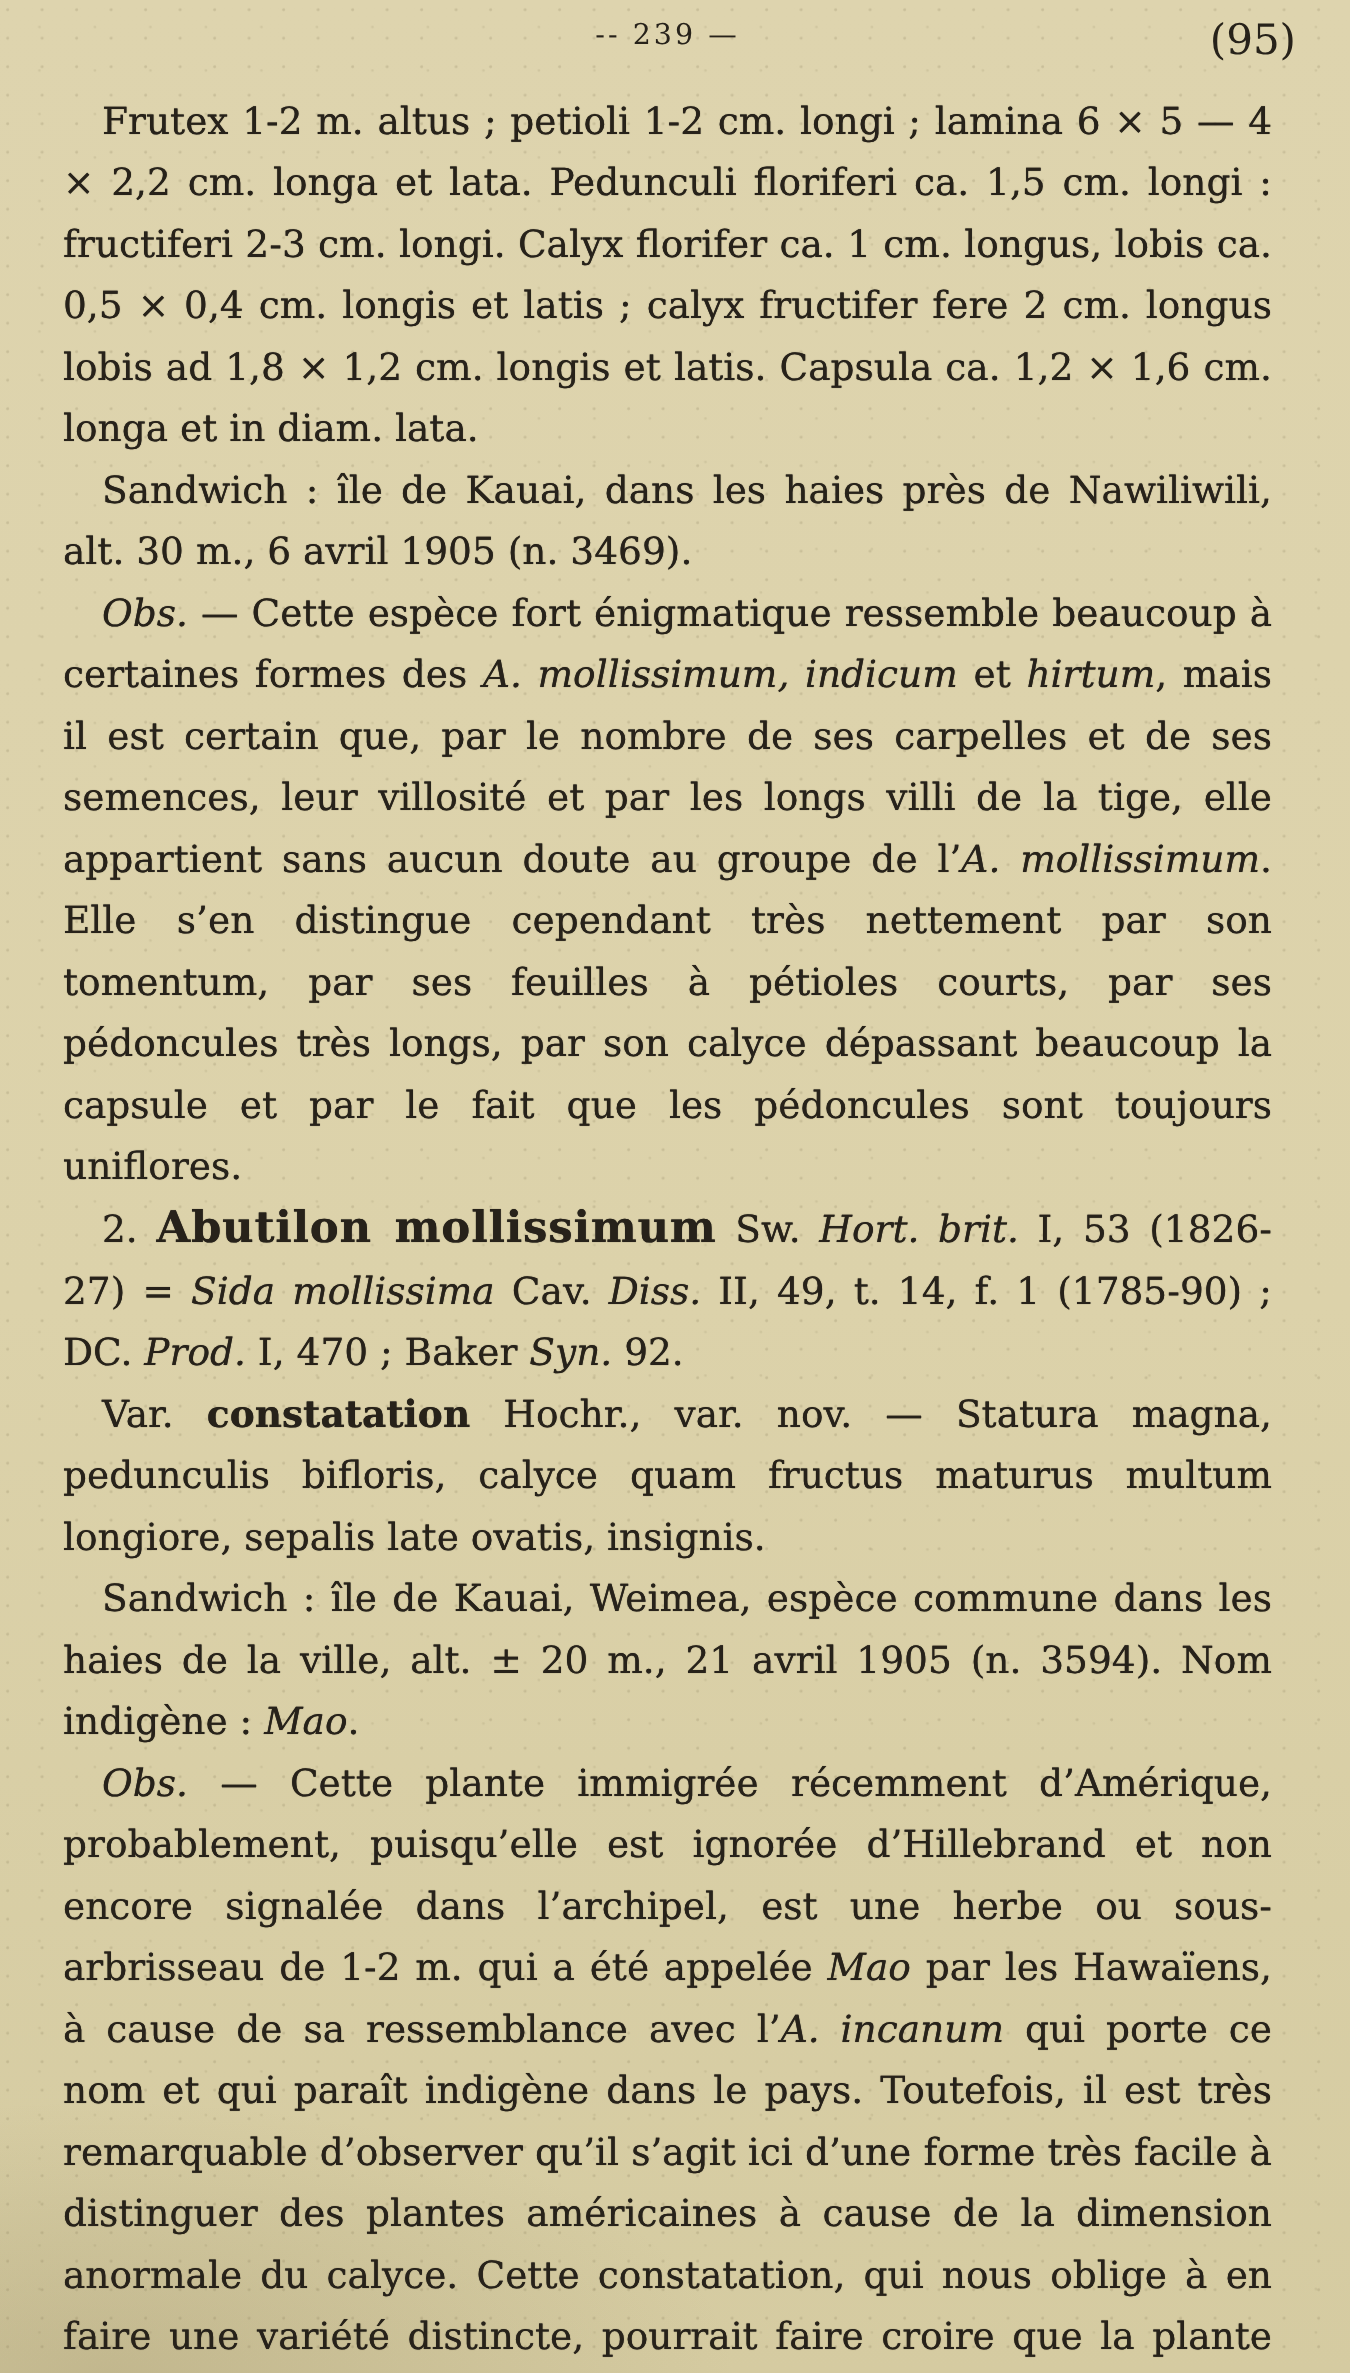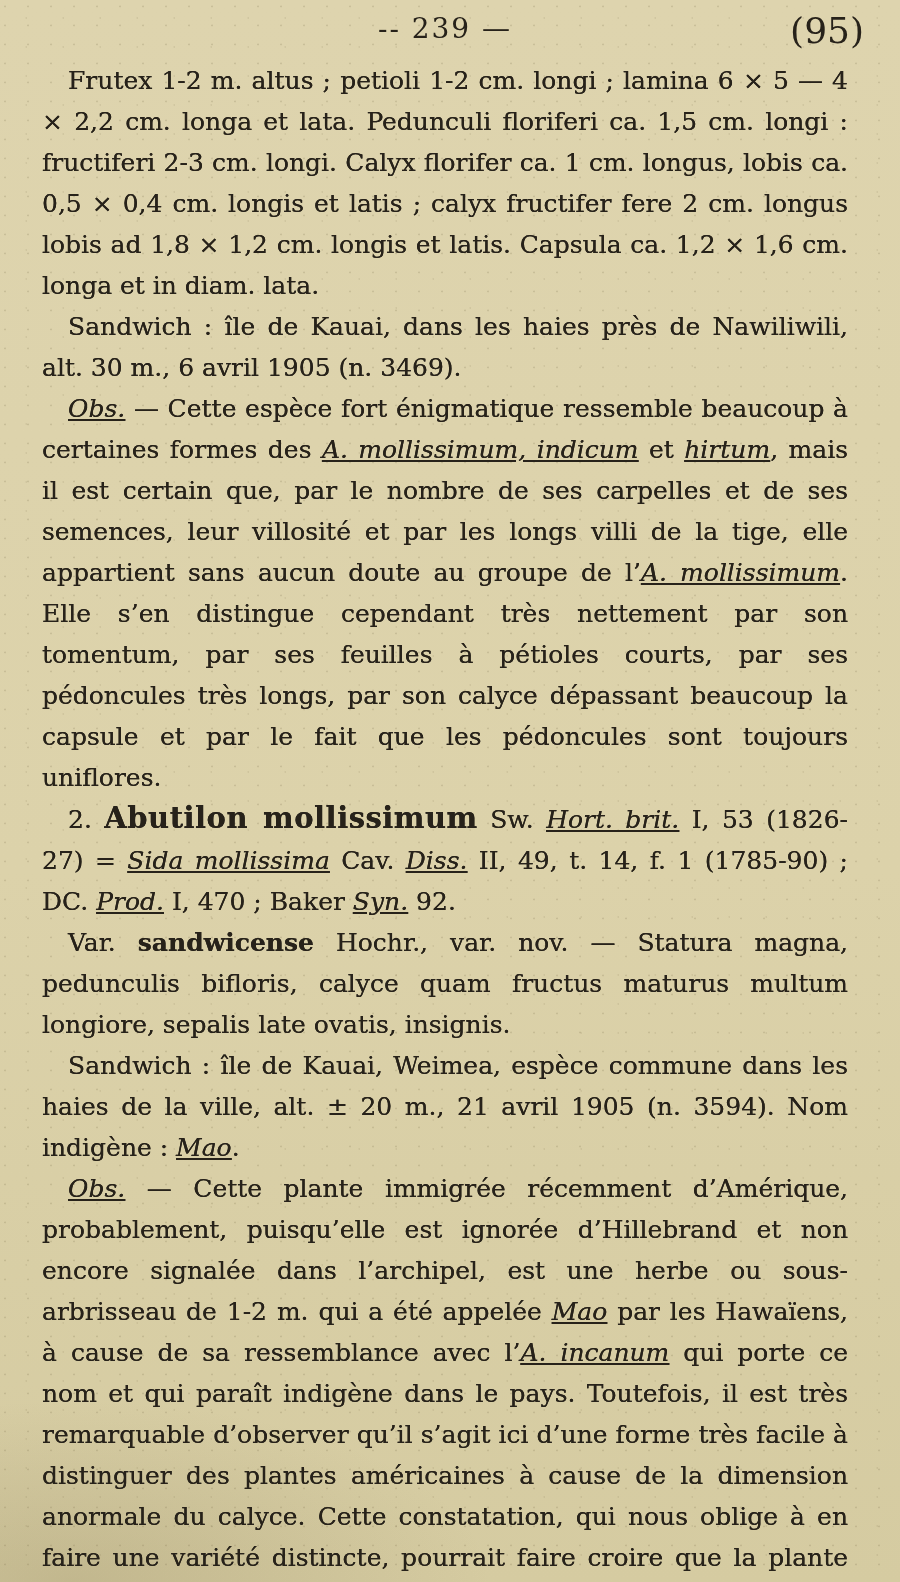--- a/index.html
+++ b/index.html
@@ -30,64 +30,64 @@
   .page-header {
     position: relative;
     height: 42px;
     margin-bottom: 8px;
   }
   .page-number {
     position: absolute;
     left: 50%;
     transform: translateX(-50%);
     top: 2px;
-    font-size: 28px;
+    font-size: 19px;
     letter-spacing: 2px;
     white-space: nowrap;
   }
   .column-number {
     position: absolute;
     right: -16px;
     top: 0;
-    font-size: 36px;
+    font-size: 28px;
     white-space: nowrap;
   }
   .page-body p.para {
     margin: 0;
     text-align: justify;
     text-indent: 26px;
     font-size: 25px;
     line-height: 41px;
     text-shadow: 0 0 0.5px currentColor;
   }
   .para.body { margin-top: 3px; }
   .para.first { margin-top: 0; }
   .para.gap { margin-top: 9px; }
   .para.obs { margin-top: 5px; font-size: 24px; line-height: 38px; }
   .para.tight { font-size: 23px; line-height: 32.5px; }
   .para.species { margin-top: 8px; line-height: 42px; }
   .run { font-style: normal; font-weight: normal; }
-  .run.i { font-style: italic; text-decoration: underline; }
+  .run.i { font-style: italic; }
   .run.b { font-weight: bold; }
   .para.species .run.b {
     font-size: 29px;
     letter-spacing: 0.5px;
     margin-top: 48px;
   }
 </style>
 </head>
 <body>
 
 <div class="page">
   <div class="page-header">
     <span class="page-number">-- 239 —</span>
     <span class="column-number">(95)</span>
   </div>
   <div class="page-body" id="page-body">
       <p class="para body first"><span class="run">Frutex 1-2 m. altus ; petioli 1-2 cm. longi ; lamina 6 × 5 — 4 × 2,2 cm. longa et lata. Pedunculi floriferi ca. 1,5 cm. longi : fructiferi 2-3 cm. longi. Calyx florifer ca. 1 cm. longus, lobis ca. 0,5 × 0,4 cm. longis et latis ; calyx fructifer fere 2 cm. longus lobis ad 1,8 × 1,2 cm. longis et latis. Capsula ca. 1,2 × 1,6 cm. longa et in diam. lata.</span></p>
       <p class="para body"><span class="run">Sandwich : île de Kauai, dans les haies près de Nawiliwili, alt. 30 m., 6 avril 1905 (n. 3469).</span></p>
       <p class="para obs"><span class="run i">Obs.</span><span class="run"> — Cette espèce fort énigmatique ressemble beaucoup à certaines formes des </span><span class="run i">A. mollissimum, indicum</span><span class="run"> et </span><span class="run i">hirtum</span><span class="run">, mais il est certain que, par le nombre de ses carpelles et de ses semences, leur villosité et par les longs villi de la tige, elle appartient sans aucun doute au groupe de l’</span><span class="run i">A. mollissimum</span><span class="run">. Elle s’en distingue cependant très nettement par son tomentum, par ses feuilles à pétioles courts, par ses pédoncules très longs, par son calyce dépassant beaucoup la capsule et par le fait que les pédoncules sont toujours uniflores.</span></p>
       <p class="para species"><span class="run">2. </span><span class="run b">Abutilon mollissimum</span><span class="run"> Sw. </span><span class="run i">Hort. brit.</span><span class="run"> I, 53 (1826-27) = </span><span class="run i">Sida mollissima</span><span class="run"> Cav. </span><span class="run i">Diss.</span><span class="run"> II, 49, t. 14, f. 1 (1785-90) ; DC. </span><span class="run i">Prod.</span><span class="run"> I, 470 ; Baker </span><span class="run i">Syn.</span><span class="run"> 92.</span></p>
-      <p class="para body gap"><span class="run">Var. </span><span class="run b">sandwicense</span><span class="run"> Hochr., var. nov. — Statura magna, pedunculis bifloris, calyce quam fructus maturus multum longiore, sepalis late ovatis, insignis.</span></p>
+      <p class="para body gap"><span class="run">Var. </span><span class="run b">constatation</span><span class="run"> Hochr., var. nov. — Statura magna, pedunculis bifloris, calyce quam fructus maturus multum longiore, sepalis late ovatis, insignis.</span></p>
       <p class="para body gap"><span class="run">Sandwich : île de Kauai, Weimea, espèce commune dans les haies de la ville, alt. ± 20 m., 21 avril 1905 (n. 3594). Nom indigène : </span><span class="run i">Mao</span><span class="run">.</span></p>
       <p class="para obs tight"><span class="run i">Obs.</span><span class="run"> — Cette plante immigrée récemment d’Amérique, probablement, puisqu’elle est ignorée d’Hillebrand et non encore signalée dans l’archipel, est une herbe ou sous-arbrisseau de 1-2 m. qui a été appelée </span><span class="run i">Mao</span><span class="run"> par les Hawaïens, à cause de sa ressemblance avec l’</span><span class="run i">A. incanum</span><span class="run"> qui porte ce nom et qui paraît indigène dans le pays. Toutefois, il est très remarquable d’observer qu’il s’agit ici d’une forme très facile à distinguer des plantes américaines à cause de la dimension anormale du calyce. Cette constatation, qui nous oblige à en faire une variété distincte, pourrait faire croire que la plante est indigène ou naturalisée depuis longtemps. Cependant, étant donné qu’elle est commune à Weimea, une localité bien connue des botanistes qui ont étudié ces régions, il nous semble impossible qu’elle eût échappé à Hillebrand, si elle avait existé de tout temps en ce lieu.</span></p>
     </div>
 </div>
 
 </body></html>

